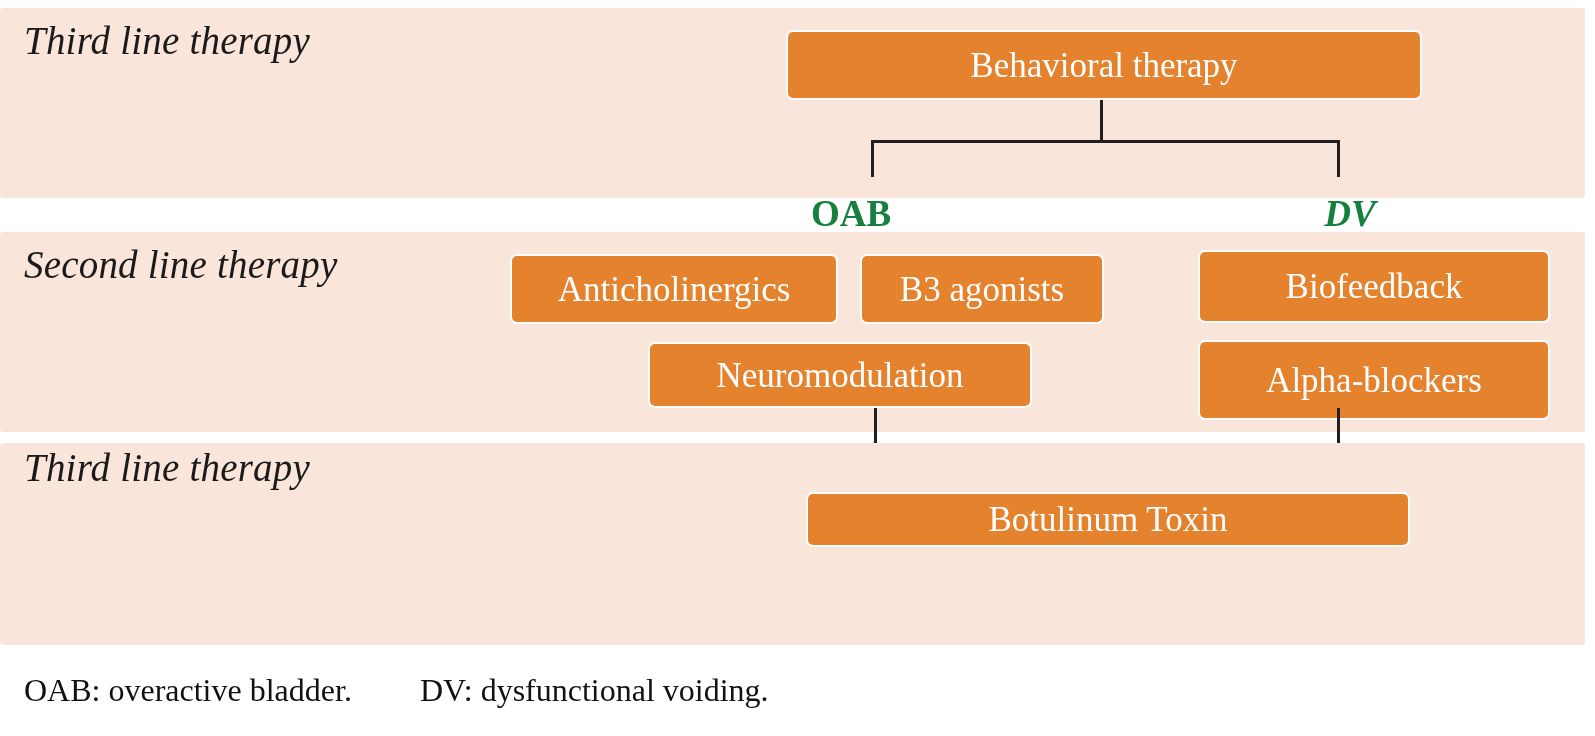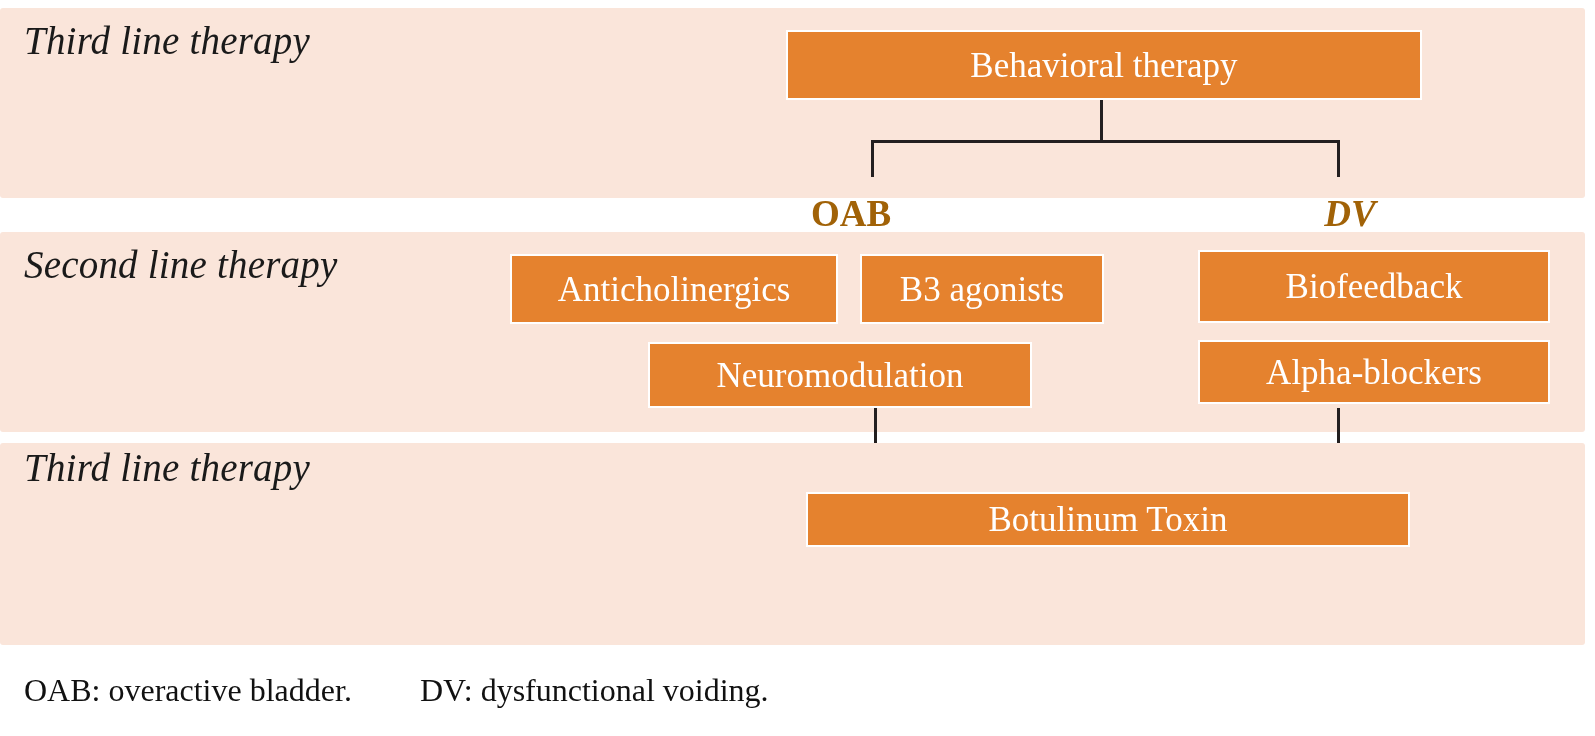--- a/index.html
+++ b/index.html
@@ -41,45 +41,45 @@
   }
   #label-first  { top: 18px; }
   #label-second { top: 242px; }
   #label-third  { top: 445px; }
 
   
   .box {
     position: absolute;
     background: #e5822e;
     border: 2px solid #ffffff;
-    border-radius: 0;
+    border-radius: 7px;
     color: #ffffff;
     display: flex;
     align-items: center;
     justify-content: center;
     box-sizing: border-box;
     font-size: 35px;
     line-height: 1;
     white-space: nowrap;
   }
 
   #box-behavioral    { left: 786px;  top: 30px;  width: 636px; height: 70px; }
   #box-anticholin    { left: 510px;  top: 254px; width: 328px; height: 70px; text-align: center; }
   #box-b3            { left: 860px;  top: 254px; width: 244px; height: 70px; }
   #box-biofeedback   { left: 1198px; top: 250px; width: 352px; height: 73px; }
   #box-neuromod      { left: 648px;  top: 342px; width: 384px; height: 66px; }
-  #box-alphablockers { left: 1198px; top: 340px; width: 352px; height: 64px; }
+  #box-alphablockers { left: 1198px; top: 340px; width: 352px; height: 80px; }
   #box-botulinum     { left: 806px;  top: 492px; width: 604px; height: 55px; }
 
   
   .branch-label {
     position: absolute;
     font-weight: bold;
     font-size: 37px;
-    color: #a16207;
+    color: #15803d;
     white-space: nowrap;
     text-align: center;
   }
   #label-oab { left: 786px; top: 192px; width: 130px; }
   #label-dv  { left: 1300px; top: 192px; width: 100px; font-style: italic; }
 
   
   .line {
     position: absolute;
     background: #231f20;

